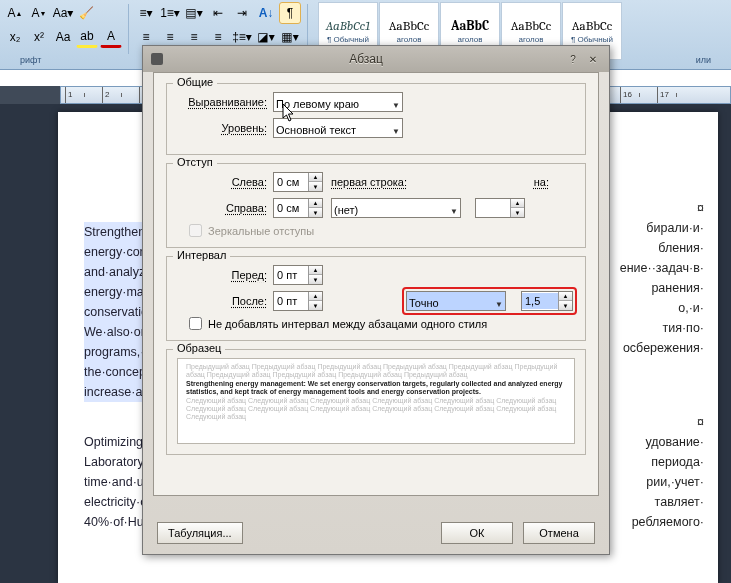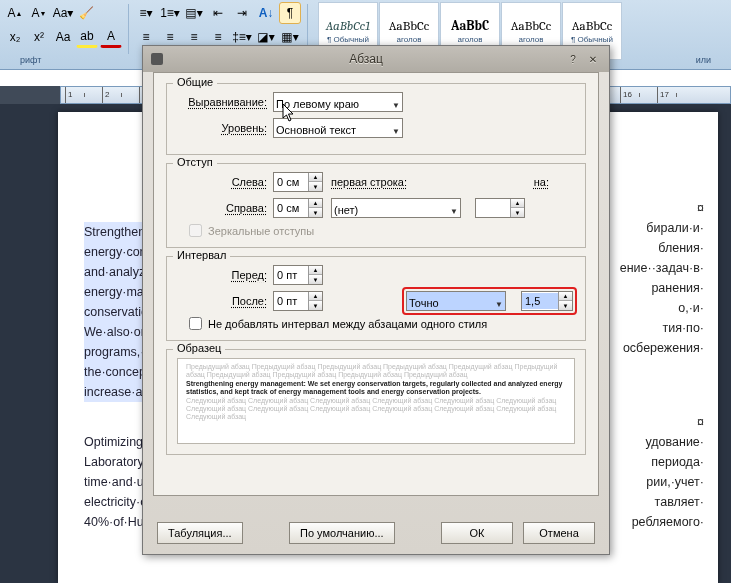--- a/index.html
+++ b/index.html
@@ -405,21 +405,20 @@
         <div class="bold-line">Strengthening energy management: We set energy conservation targets, regularly collected and analyzed energy statistics, and kept track of energy management tools and energy conservation projects.</div>
         <div>Следующий абзац Следующий абзац Следующий абзац Следующий абзац Следующий абзац Следующий абзац Следующий абзац Следующий абзац Следующий абзац Следующий абзац Следующий абзац Следующий абзац Следующий абзац</div>
       </div>
     </div>
 
   </div>
 
   <div class="dlg-buttons">
     <button class="dlg-btn">Табуляция...</button>
     <div class="spacer"></div>
-    <button class="dlg-btn">По умолчанию...</button>
     <div class="spacer"></div>
     <button class="dlg-btn">ОК</button>
     <button class="dlg-btn">Отмена</button>
   </div>
 </div>
 
 <svg class="cursor-arrow" viewBox="0 0 12 18">
   <path d="M0,0 L0,14 L3.5,11 L6,17 L8,16 L5.5,10 L10,10 Z" fill="#fff" stroke="#000" stroke-width="1"></path>
 </svg>
 

